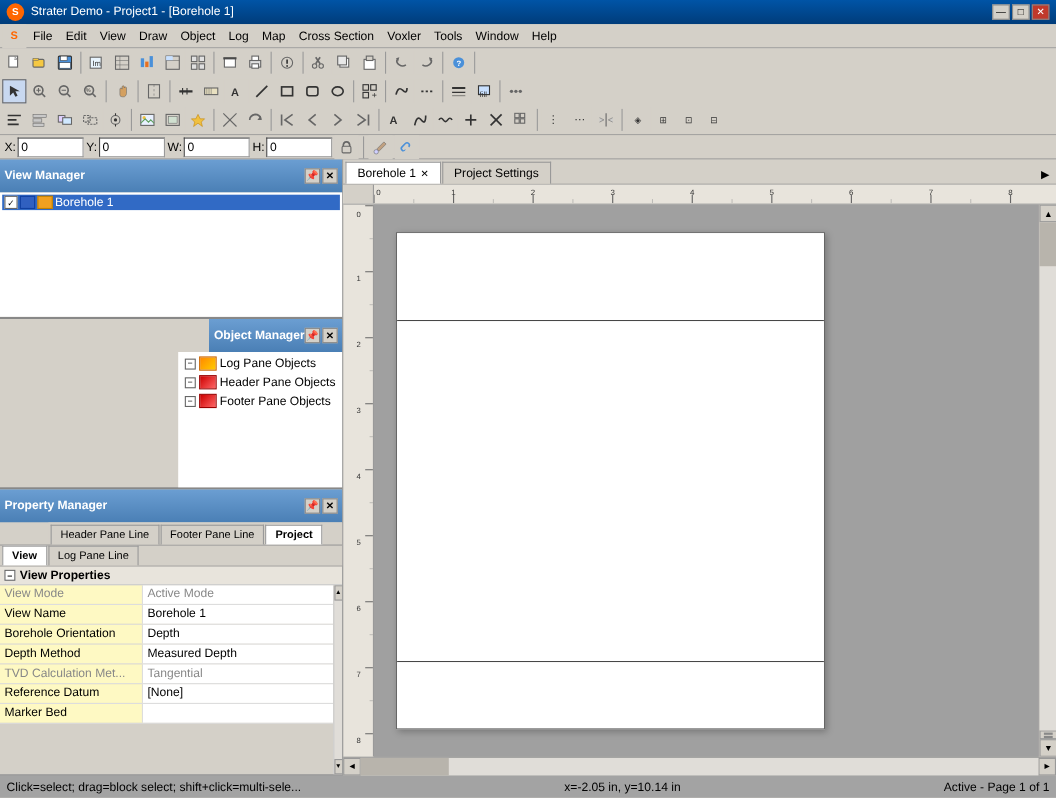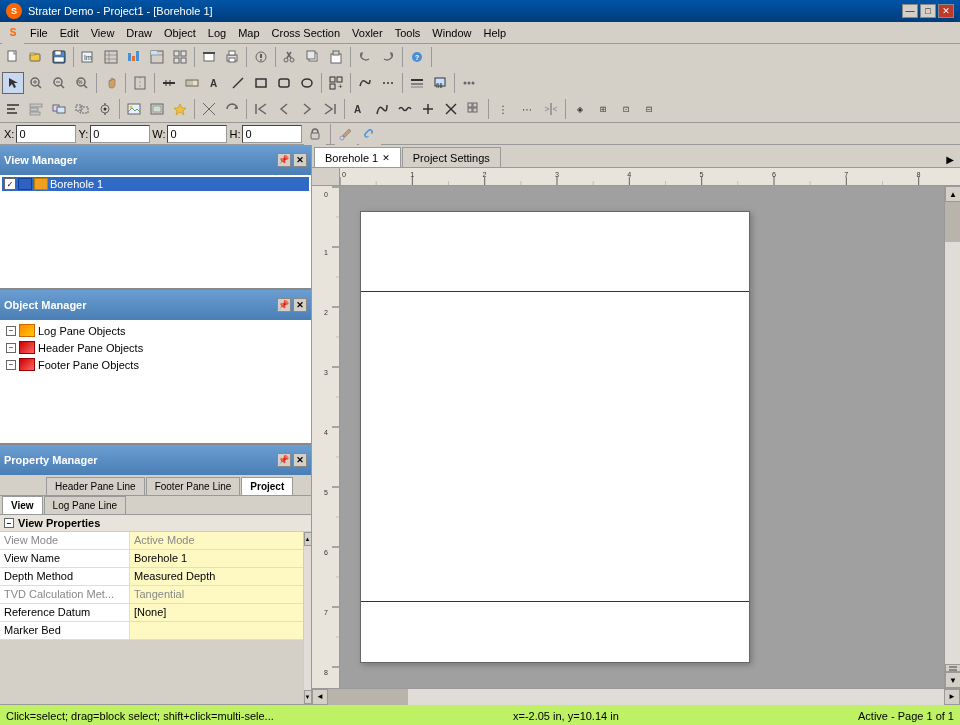--- a/index.html
+++ b/index.html
@@ -41,35 +41,35 @@
     
     
     .view-manager { height: 145px; border-bottom: 2px solid #888; display: flex; flex-direction: column; }
     .view-manager-content { flex: 1; background: white; overflow: auto; padding: 2px; }
     .tree-item { display: flex; align-items: center; gap: 2px; padding: 1px 2px; }
     .tree-item.selected { background: #316ac5; }
     .tree-item.selected span { color: white; }
     .checkbox { width: 12px; height: 12px; border: 1px solid #666; background: white; display: flex; align-items: center; justify-content: center; font-size: 8px; }
     
     
-    .object-manager { height: 155px; border-bottom: 2px solid #888; display: flex; flex-direction: column; }
+    .object-manager { height: 155px; border-bottom: 2px solid #888; display: flex; flex-direction: column; align-items: flex-end; }
     .object-manager-content { flex: 1; background: white; overflow: auto; padding: 2px; }
     .obj-tree-item { display: flex; align-items: center; gap: 3px; padding: 2px 4px; cursor: pointer; }
     .obj-expand { width: 10px; height: 10px; border: 1px solid #666; background: white; display: flex; align-items: center; justify-content: center; font-size: 8px; cursor: pointer; }
     
     
     .property-manager { flex: 1; display: flex; flex-direction: column; }
     .prop-tab { padding: 2px 8px; border: 1px solid #999; border-bottom: none; background: #d4d0c8; cursor: pointer; font-size: 10px; height: 18px; display: flex; align-items: center; }
     .prop-tab.active { background: white; font-weight: bold; }
     .prop-section-header { background: #e8e4dc; padding: 2px 4px; font-weight: bold; font-size: 11px; display: flex; align-items: center; gap: 4px; border-bottom: 1px solid #ccc; }
     .prop-table { flex: 1; overflow-y: auto; }
     .prop-row { display: flex; border-bottom: 1px solid #ddd; min-height: 18px; }
     .prop-row.disabled { color: #888; }
-    .prop-key { width: 130px; padding: 2px 4px; border-right: 1px solid #ddd; font-size: 11px; flex-shrink: 0; background: #ffffff; }
-    .prop-val { flex: 1; padding: 2px 4px; font-size: 11px; background: #fef9c3; }
+    .prop-key { width: 130px; padding: 2px 4px; border-right: 1px solid #ddd; font-size: 11px; flex-shrink: 0; background: #fef9c3; }
+    .prop-val { flex: 1; padding: 2px 4px; font-size: 11px; background: #ffffff; }
     
     
     .right-area { flex: 1; display: flex; flex-direction: column; background: #a0a0a0; }
     
     
     .tab-bar { display: flex; align-items: flex-end; background: #d4d0c8; border-bottom: 1px solid #999; padding: 2px 2px 0; gap: 1px; }
     .tab { padding: 2px 10px; border: 1px solid #999; border-bottom: none; background: #d4d0c8; cursor: pointer; font-size: 11px; height: 20px; display: flex; align-items: center; gap: 4px; }
     .tab.active { background: white; }
     .tab-close { font-size: 9px; cursor: pointer; }
     .tab-arrow { margin-left: auto; padding: 2px 4px; cursor: pointer; font-size: 10px; }
@@ -80,21 +80,21 @@
     .ruler-track { flex: 1; height: 18px; position: relative; overflow: hidden; background: #e8e4dc; }
     .ruler-v { width: 28px; background: #e8e4dc; border-right: 1px solid #999; overflow: hidden; position: relative; }
     .canvas-container { flex: 1; overflow: auto; background: #a0a0a0; position: relative; }
     
     
     .scrollbar-v { width: 16px; background: #d4d0c8; border-left: 1px solid #999; display: flex; flex-direction: column; }
     .scrollbar-h-area { height: 16px; background: #d4d0c8; border-top: 1px solid #999; display: flex; align-items: center; }
     .scroll-btn { width: 16px; height: 16px; background: #d4d0c8; border: 1px solid #999; display: flex; align-items: center; justify-content: center; font-size: 8px; cursor: pointer; flex-shrink: 0; }
     
     
-    .status-bar { height: 22px; background: #bef264; border-top: 1px solid #999; display: flex; align-items: center; justify-content: space-between; padding: 0 6px; font-size: 11px; }
+    .status-bar { height: 22px; background: #a3a3a3; border-top: 1px solid #999; display: flex; align-items: center; justify-content: space-between; padding: 0 6px; font-size: 11px; }
 
     .prop-manager-container { flex: 1; display: flex; flex-direction: column; min-height: 0; overflow: hidden; }
     .prop-content-wrapper { flex: 1; display: flex; overflow: hidden; min-height: 0; }
   </style>
 </head>
 <body>
 
 <div class="title-bar">
   <div class="title-bar-left">
     <div class="title-bar-icon">
@@ -629,20 +629,24 @@
         </div>
         <div class="prop-content-wrapper">
           <div class="prop-table">
             <div class="prop-row disabled">
               <div class="prop-key">View Mode</div>
               <div class="prop-val">Active Mode</div>
             </div>
             <div class="prop-row">
               <div class="prop-key">View Name</div>
               <div class="prop-val">Borehole 1</div>
+            </div>
+            <div class="prop-row">
+              <div class="prop-key">Borehole Orientation</div>
+              <div class="prop-val">Depth</div>
             </div>
             <div class="prop-row">
               <div class="prop-key">Depth Method</div>
               <div class="prop-val">Measured Depth</div>
             </div>
             <div class="prop-row disabled">
               <div class="prop-key" style="color:#888;">TVD Calculation Met...</div>
               <div class="prop-val" style="color:#888;">Tangential</div>
             </div>
             <div class="prop-row">

